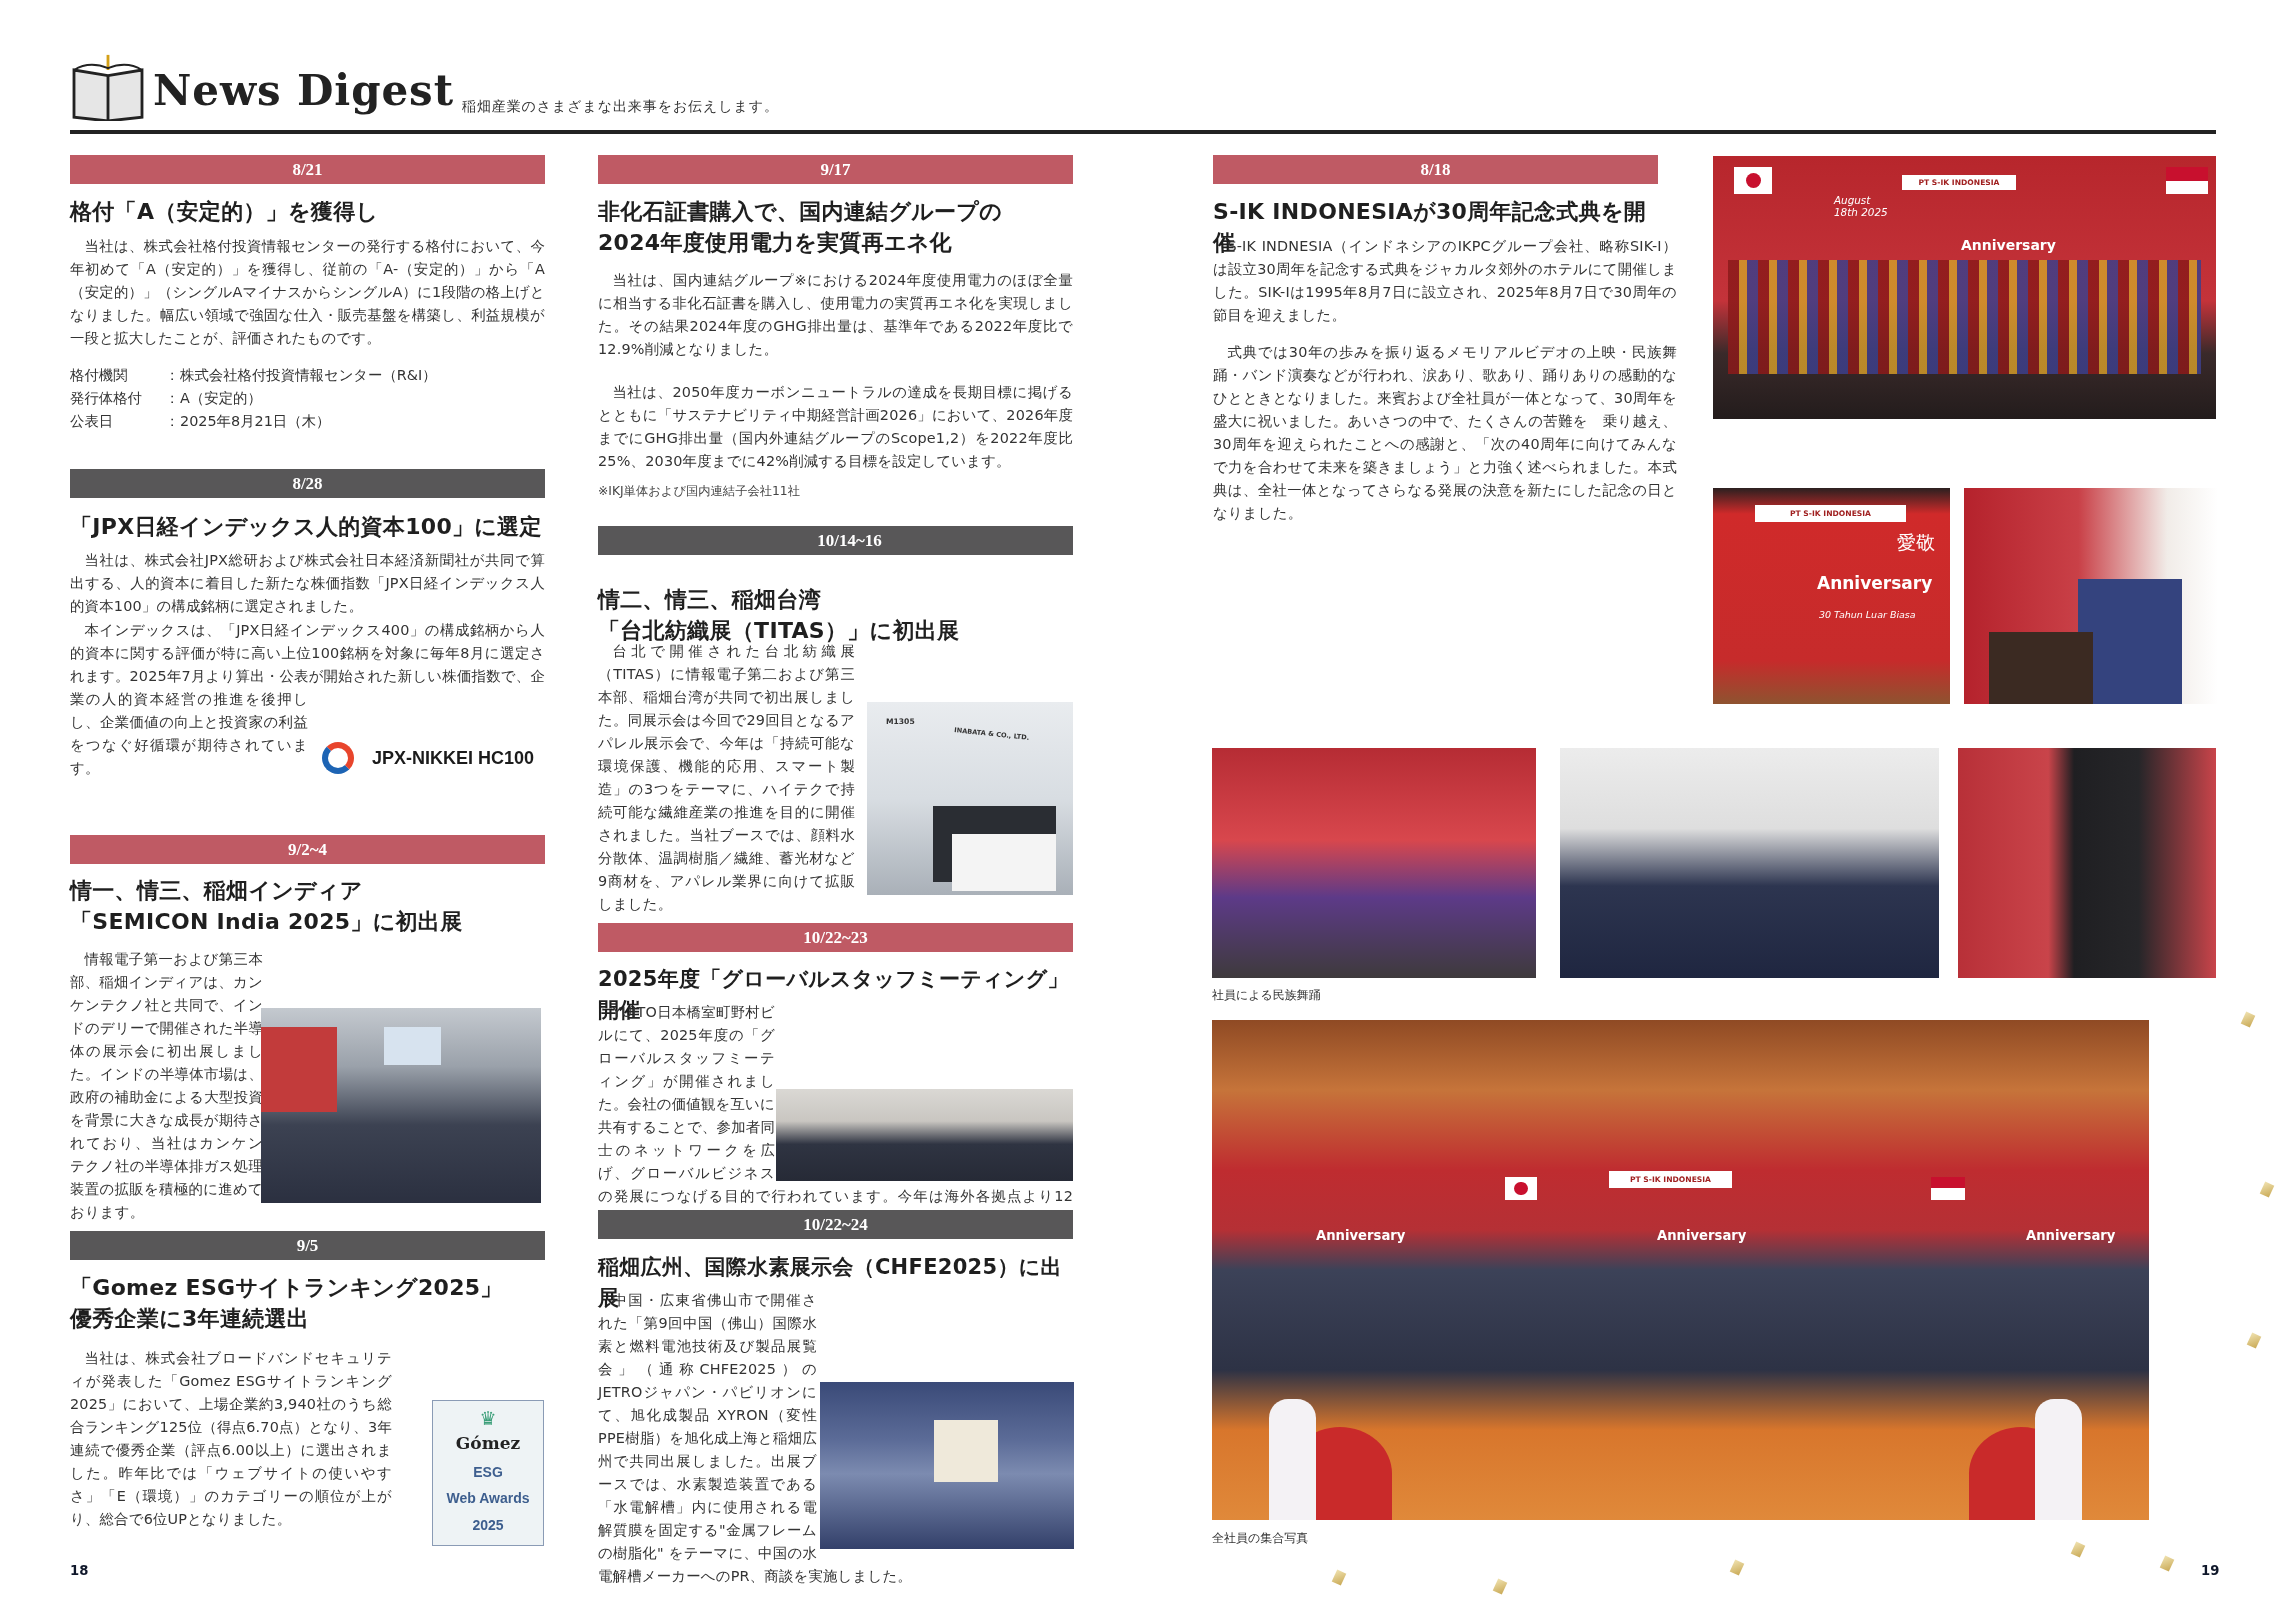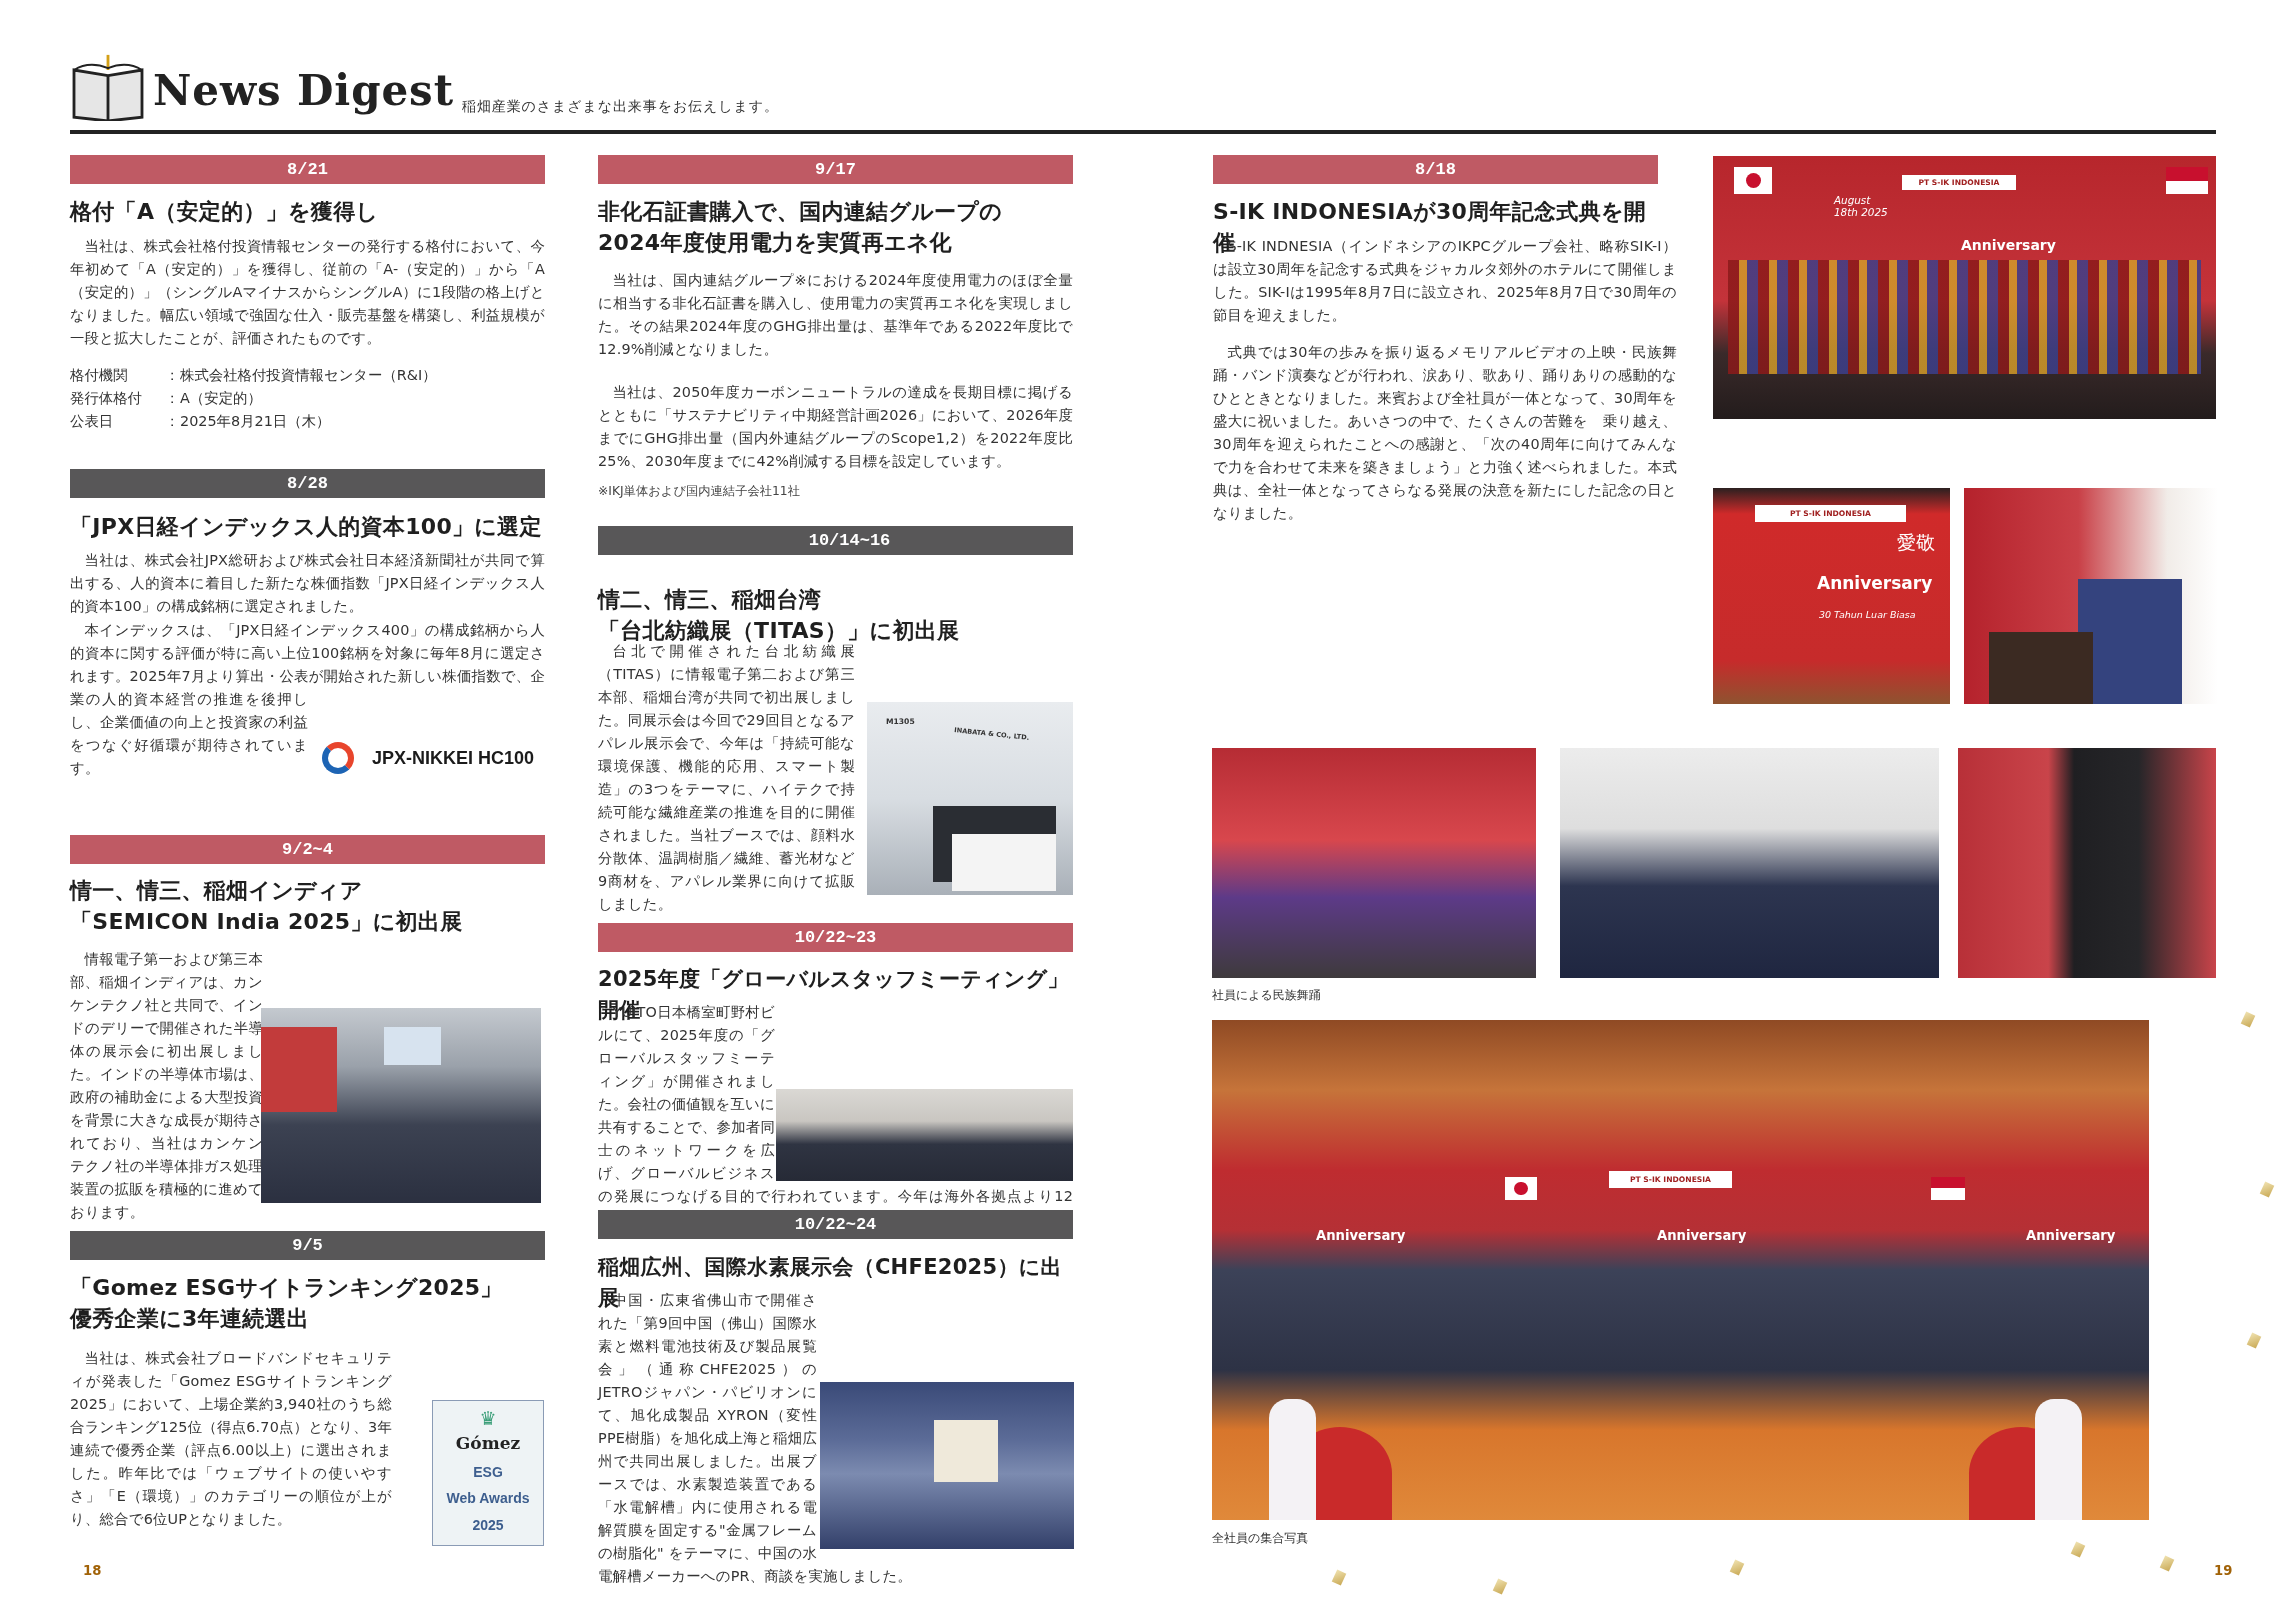--- a/index.html
+++ b/index.html
@@ -8,29 +8,29 @@
 
   .abs { position: absolute; }
 
   
   .hdr-icon { left: 70px; top: 53px; width: 76px; height: 68px; }
   .hdr-title { left: 153px; top: 66px; font-family: "DejaVu Serif", "Liberation Serif", serif; font-weight: bold; font-size: 42px; color: #222; letter-spacing: 0.9px; }
   .hdr-sub { left: 462px; top: 98px; font-size: 14px; color: #333; letter-spacing: 0.9px; }
   .hdr-rule { left: 70px; top: 130px; width: 2146px; height: 3.8px; background: #222; }
 
   
-  .datebar { height: 29px; color: #fff; font-weight: bold; font-size: 17px; text-align: center; line-height: 29px; font-family: Liberation Mono, monospace; }
+  .datebar { height: 29px; color: #fff; font-weight: bold; font-size: 17px; text-align: center; line-height: 29px; font-family: Liberation Serif, serif; }
   .red { background: #bf5a64; }
   .gray { background: #585758; }
 
   .headline { font-size: 22px; font-weight: bold; color: #1f1f1f; line-height: 31px; letter-spacing: 0.3px; }
   .body { font-size: 14.4px; line-height: 23px; color: #333; text-align: justify; letter-spacing: 0.2px; }
   .note { font-size: 12.3px; color: #444; }
   .caption { font-size: 12px; color: #333; }
-  .pgnum { font-size: 13.2px; font-weight: bold; color: #a16207; margin-left: 13px; }
+  .pgnum { font-size: 13.2px; font-weight: bold; color: #0f172a; }
 
   .photo { overflow: hidden; }
   .meta-row { display: flex; font-size: 14.4px; line-height: 23px; color: #333; }
   .meta-row .k { width: 95px; }
   .meta-row .sep { width: 15px; }
 
   .hc-logo { display: flex; align-items: center; gap: 18px; }
   .hc-ring { width: 32px; height: 32px; border-radius: 50%; border: 6.6px solid #e8452c; border-bottom-color: #1d64b4; border-left-color: #1d64b4; }
   .hc-text { font-weight: bold; font-size: 18px; color: #1b1b1b; font-family: "Liberation Sans", sans-serif; }
 

